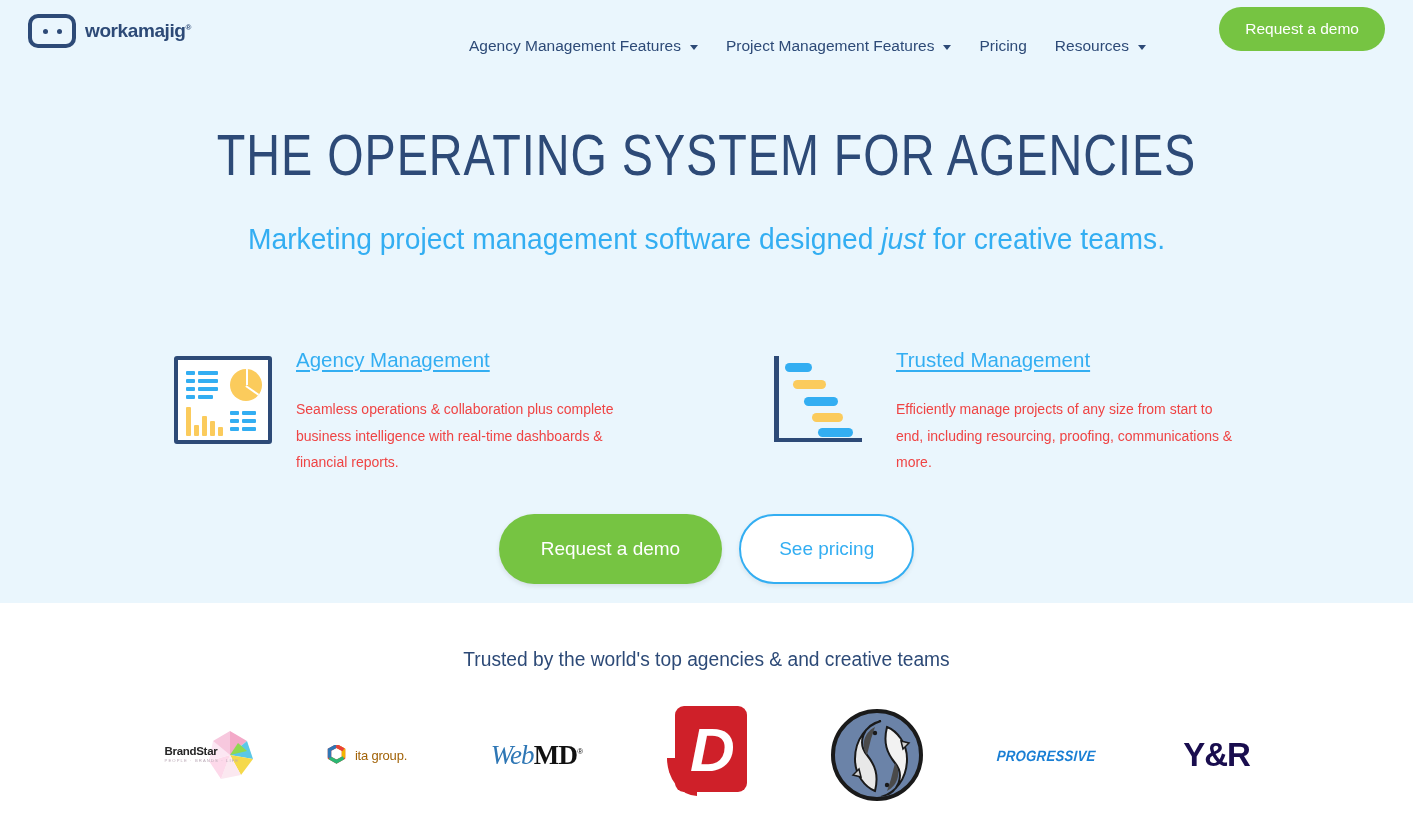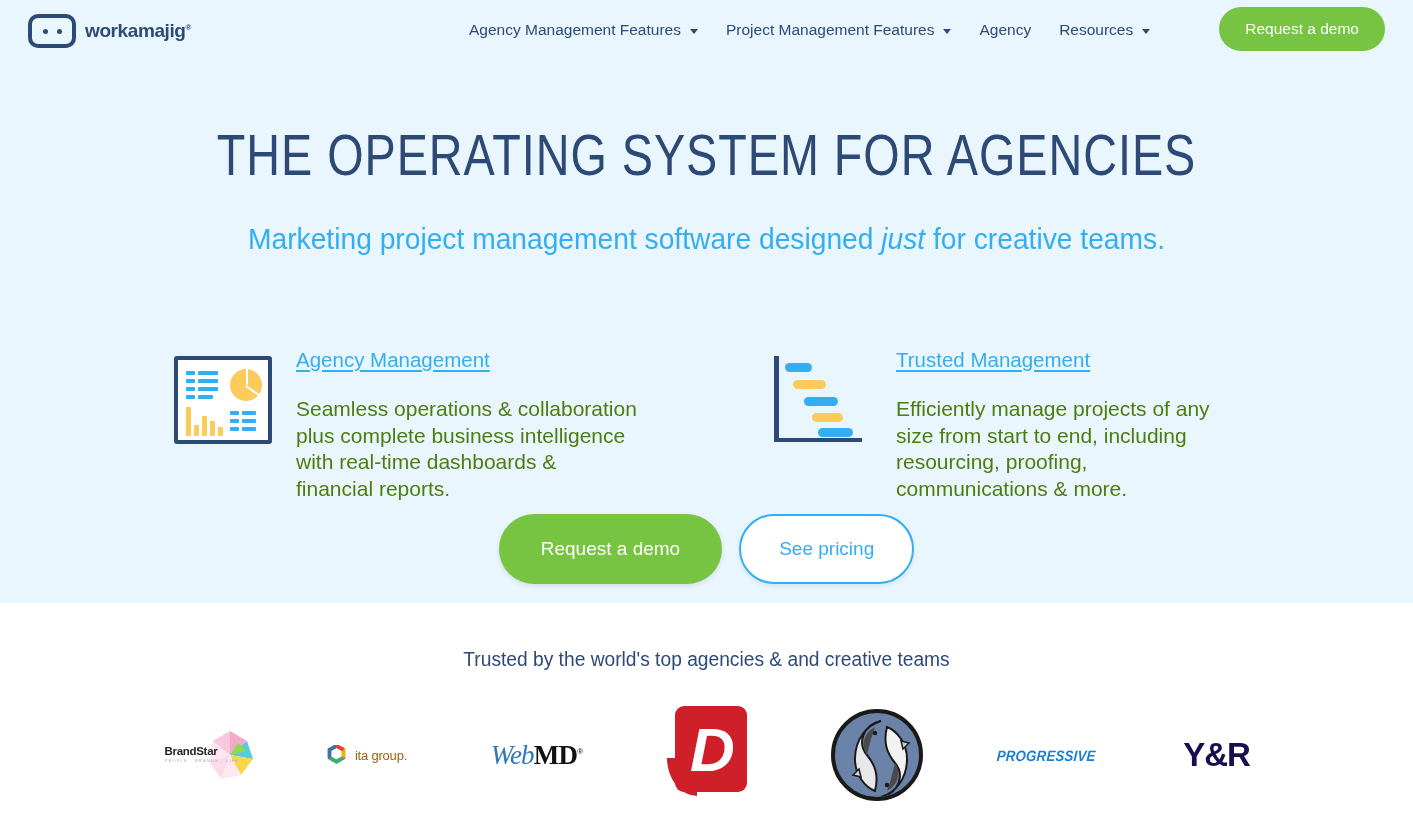--- a/index.html
+++ b/index.html
@@ -38,21 +38,21 @@
   .logo-dot { width: 5px; height: 5px; border-radius: 50%; background: #2d4a77; }
   .logo-text {
     font-size: 19px; font-weight: 700; color: #2d4a77;
     letter-spacing: -0.4px; position: relative;
   }
   .logo-reg {
     font-size: 8px; vertical-align: super; font-weight: 700; color: #2d4a77;
   }
 
   .nav {
-    position: absolute; left: 455px; top: 0;
+    position: absolute; left: 455px; top: 16px;
     height: 60px; display: flex; align-items: center; gap: 0;
   }
   .nav-item {
     display: flex; align-items: center; gap: 9px;
     font-size: 15.5px; color: #2d4a77;
     padding: 0 14px; cursor: pointer; white-space: nowrap;
   }
   .caret {
     width: 0; height: 0;
     border-left: 4.5px solid transparent;
@@ -98,21 +98,21 @@
   }
   .feature { display: flex; gap: 22px; width: 465px; }
   .feature-icon { flex: 0 0 auto; width: 100px; padding-top: 8px; }
   .feature-body { flex: 1 1 auto; }
   .feature-title {
     font-size: 20.5px; color: #33aef2; text-decoration: underline;
     text-underline-offset: 3px; cursor: pointer; display: inline-block;
     margin-bottom: 24px;
   }
   .feature-desc {
-    font-size: 21px; color: #4d7c0f; line-height: 26.5px;
+    font-size: 14px; color: #ef4444; line-height: 26.5px;
   }
 
   
   .dash-icon {
     width: 98px; height: 88px;
     border: 4px solid #2d4a77; border-radius: 3px;
     background: #ffffff; padding: 9px 8px;
     display: grid; grid-template-columns: 1fr 1fr; grid-template-rows: 1fr 1fr;
     gap: 5px 7px;
   }
@@ -262,21 +262,21 @@
   <nav class="nav">
     <div class="nav-item">
       <span>Agency Management Features</span>
       <span class="caret"></span>
     </div>
     <div class="nav-item">
       <span>Project Management Features</span>
       <span class="caret"></span>
     </div>
     <div class="nav-item">
-      <span>Agency</span>
+      <span>Pricing</span>
     </div>
     <div class="nav-item">
       <span>Resources</span>
       <span class="caret"></span>
     </div>
   </nav>
 
   <button class="demo-btn-top">Request a demo</button>
 </div>
 

